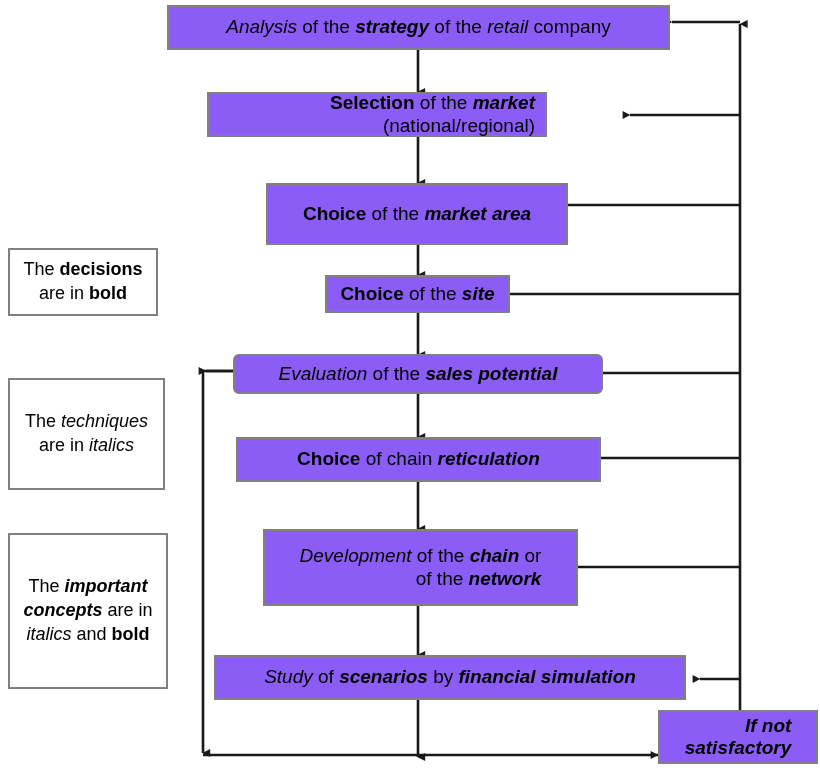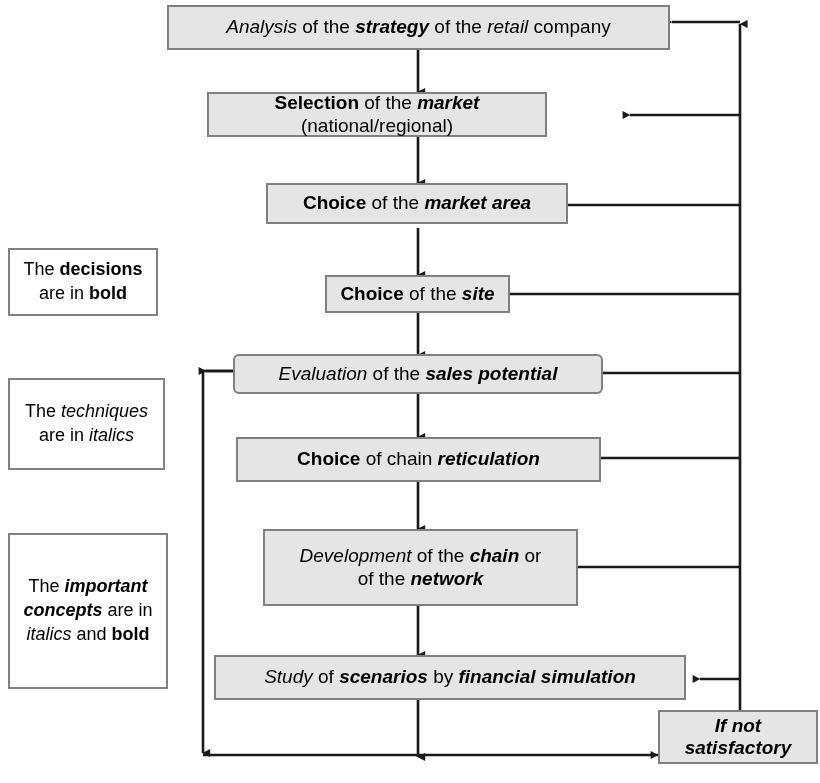--- a/index.html
+++ b/index.html
@@ -23,25 +23,25 @@
     left: 0;
     top: 0;
     width: 820px;
     height: 783px;
     pointer-events: none;
   }
   .node {
     position: absolute;
     box-sizing: border-box;
     border: 2px solid #808080;
-    background: #e5e5e5;
+    background: #8b5cf6;
     display: flex;
     align-items: center;
     justify-content: center;
-    text-align: center;
+    text-align: right;
     font-size: 19px;
     line-height: 1.18;
     color: #000000;
     z-index: 3;
   }
   .legend {
     position: absolute;
     box-sizing: border-box;
     border: 2px solid #808080;
     background: #ffffff;
@@ -109,21 +109,21 @@
   </svg>
 
   <div class="node" style="left:167px; top:5px; width:503px; height:45px;">
     <span class="node-text"><i>Analysis</i><span> of the </span><span class="bi">strategy</span><span> of the </span><i>retail</i><span> company</span></span>
   </div>
 
   <div class="node" style="left:207px; top:92px; width:340px; height:45px;">
     <span class="node-text"><b>Selection</b><span> of the </span><span class="bi">market</span><span> (national/regional)</span></span>
   </div>
 
-  <div class="node" style="left:266px; top:183px; width:302px; height:41px;">
+  <div class="node" style="left:266px; top:183px; width:302px; height:62px;">
     <span class="node-text"><b>Choice</b><span> of the </span><span class="bi">market area</span></span>
   </div>
 
   <div class="node" style="left:325px; top:275px; width:185px; height:38px;">
     <span class="node-text"><b>Choice</b><span> of the </span><span class="bi">site</span></span>
   </div>
 
   <div class="node" style="left:233px; top:354px; width:370px; height:40px;border-radius:6px;">
     <span class="node-text"><i>Evaluation</i><span> of the </span><span class="bi">sales potential</span></span>
   </div>
@@ -141,21 +141,21 @@
   </div>
 
   <div class="node" style="left:658px; top:710px; width:160px; height:54px;">
     <span class="node-text"><span class="bi">If not</span><br><span class="bi">satisfactory</span></span>
   </div>
 
   <div class="legend" style="left:8px; top:248px; width:150px; height:68px;">
     <span class="legend-text"><span>The </span><b>decisions</b><br><span>are in </span><b>bold</b></span>
   </div>
 
-  <div class="legend" style="left:8px; top:378px; width:157px; height:92px;">
+  <div class="legend" style="left:8px; top:378px; width:157px; height:112px;">
     <span class="legend-text"><span>The </span><i>techniques</i><br><span>are in </span><i>italics</i></span>
   </div>
 
   <div class="legend" style="left:8px; top:533px; width:160px; height:156px;">
     <span class="legend-text"><span>The </span><span class="bi">important</span><br><span class="bi">concepts</span><span> are in</span><br><i>italics</i><span> and </span><b>bold</b></span>
   </div>
 
 </div>
 
 </body></html>

